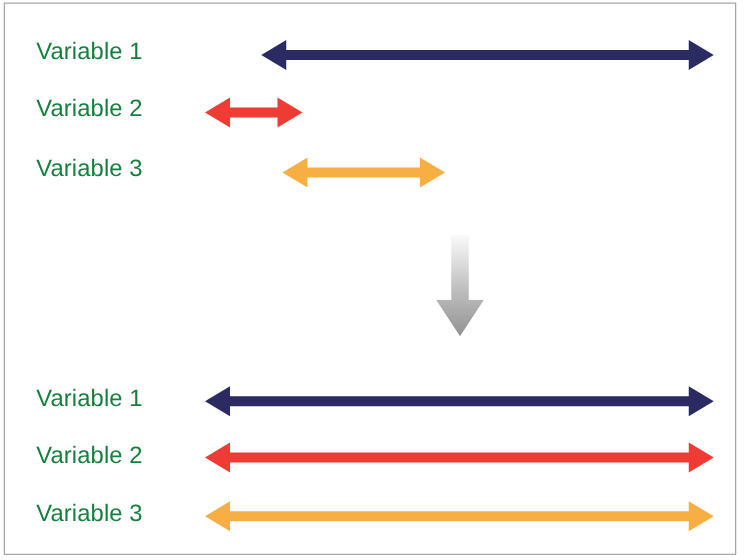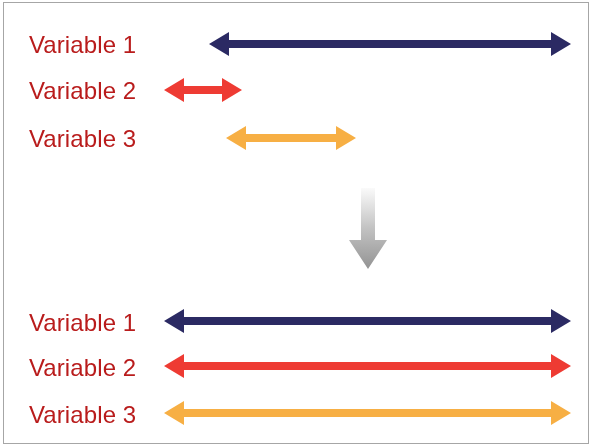--- a/index.html
+++ b/index.html
@@ -19,23 +19,23 @@
     top: 2px;
     width: 586px;
     height: 442px;
     background: #ffffff;
     border: 1px solid #a6a6a6;
     box-sizing: border-box;
   }
   .var-label {
     position: absolute;
     font-family: "Liberation Sans", sans-serif;
-    font-size: 24px;
+    font-size: 19px;
     font-weight: 400;
-    color: #b91c1c;
+    color: #15803d;
     white-space: nowrap;
     letter-spacing: 0.1px;
     text-align: center;
   }
   .arrow-svg {
     position: absolute;
     overflow: visible;
   }
   .top-group, .bottom-group, .transition-group {
     position: absolute;

